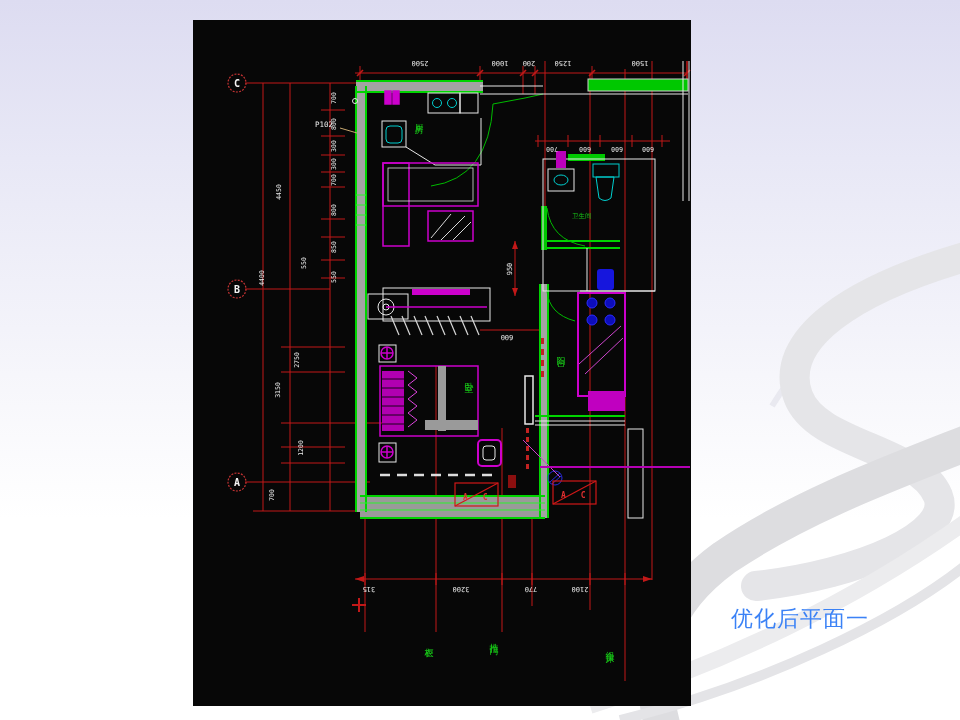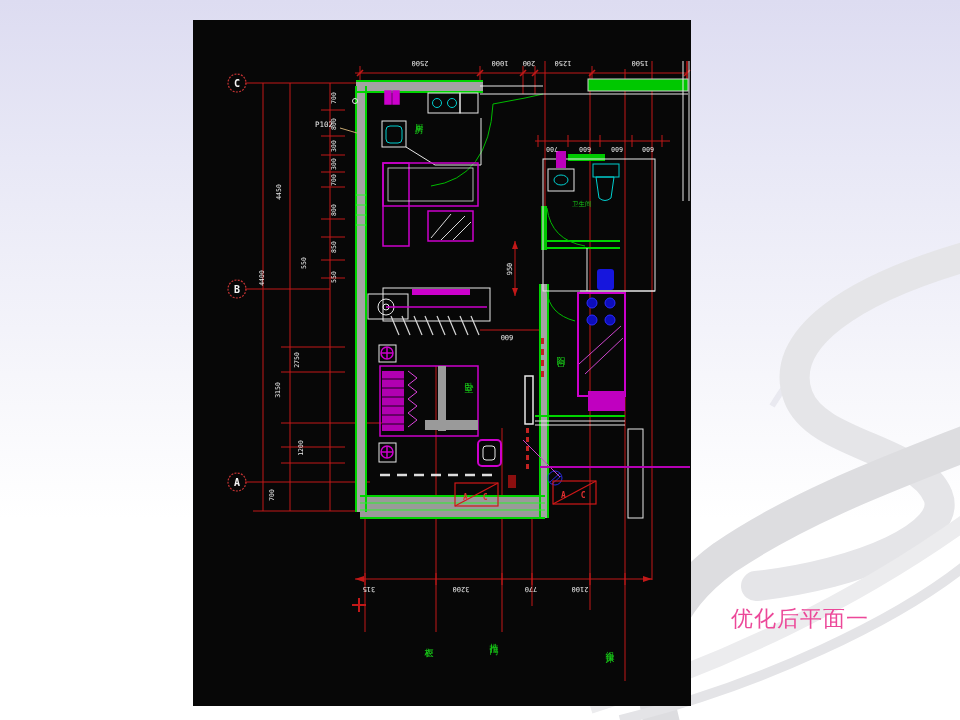--- a/index.html
+++ b/index.html
@@ -19,21 +19,21 @@
   .bub{fill:#f4f4f4;font:bold 10px "DejaVu Sans Mono", monospace;}
   .tag{fill:#f0f0f0;font:7.5px "DejaVu Sans Mono", monospace;}
   .acl{fill:#e03030;font:bold 8px "DejaVu Sans Mono", monospace;letter-spacing:5px;}
   .vlabel{
     position:absolute;color:#17c917;font:9px "DejaVu Sans Mono", monospace;
     writing-mode:vertical-rl;text-orientation:upright;letter-spacing:1px;line-height:1;
   }
   .hlabel{position:absolute;color:#17c917;font:6.5px "DejaVu Sans Mono", monospace;}
   #caption{
     position:absolute;left:731px;top:604px;width:170px;
-    color:#ec4899;font-size:22px;letter-spacing:1px;white-space:nowrap;
+    color:#3b82f6;font-size:22px;letter-spacing:1px;white-space:nowrap;
     font-family:"Liberation Sans", sans-serif;
   }
 </style>
 </head>
 <body>
 
 <svg id="swoosh" width="960" height="720" viewBox="0 0 960 720">
   <path d="M 870 292 C 832 330 795 368 772 406" stroke="#e9e9f0" stroke-width="6" fill="none"></path>
   <path d="M 990 250 C 845 288 778 342 798 396 C 816 446 918 448 938 496 C 953 534 862 574 756 586" stroke="#e5e5e8" stroke-width="30" fill="none" stroke-linecap="round"></path>
   <path d="M 1000 430 C 905 468 806 502 724 558 C 664 602 644 656 662 724" stroke="#dddde0" stroke-width="36" fill="none" stroke-linecap="round"></path>
@@ -342,19 +342,19 @@
   <text class="tag" x="122" y="107">P102</text>
   <line x1="147" y1="108" x2="164" y2="113" stroke="#c8a870" stroke-width="1"></line>
 
   <text class="acl" x="270" y="480">A C</text>
   <text class="acl" x="368" y="478">A C</text>
 </svg>
 
 <div class="vlabel" style="left:221px;top:96px;">厨房</div>
 <div class="vlabel" style="left:271px;top:355px;">卧室</div>
 <div class="vlabel" style="left:363px;top:330px;">阳台</div>
-<div class="hlabel" style="left:379px;top:180px;">卫生间</div>
+<div class="hlabel" style="left:379px;top:192px;">卫生间</div>
 <div class="vlabel" style="left:231px;top:620px;">衣柜</div>
 <div class="vlabel" style="left:296px;top:616px;">推拉门</div>
 <div class="vlabel" style="left:412px;top:624px;">组合床</div>
 </div>
 
 <div id="caption">优化后平面一</div>
 
 </body></html>

